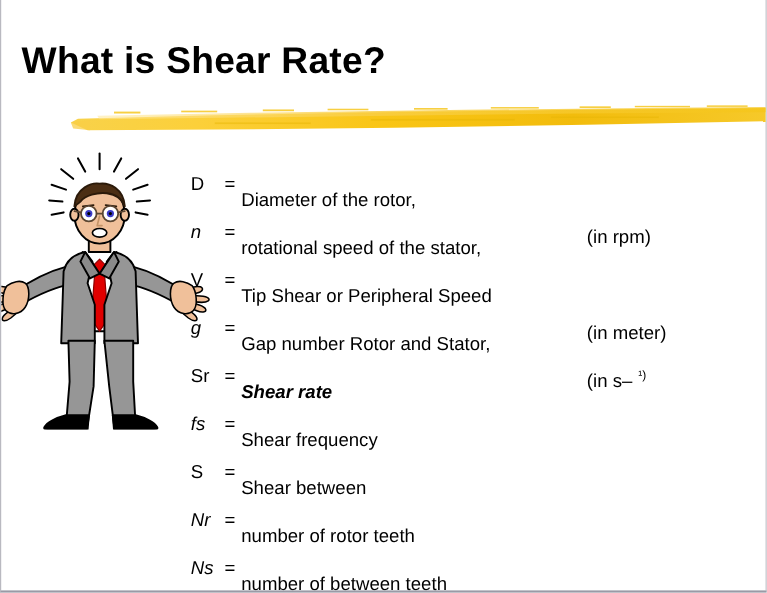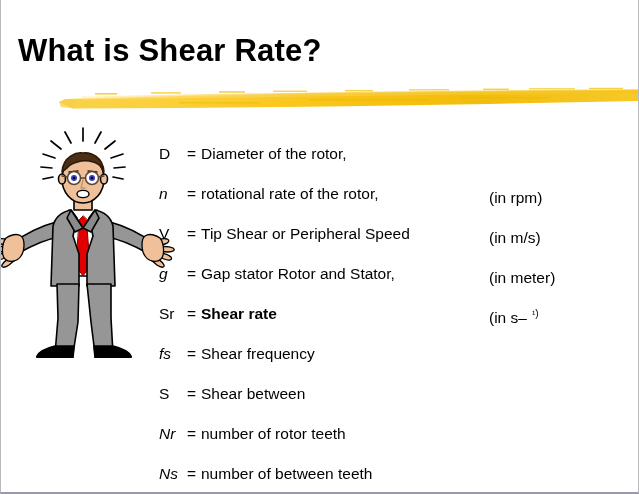--- a/index.html
+++ b/index.html
@@ -75,24 +75,24 @@
   }
   .sym.ital { font-style: italic; }
   .eq {
     position: absolute;
     left: 28px;
     top: 0px;
   }
   .desc {
     position: absolute;
     left: 42px;
-    top: 0px;
+    top: 14px;
     white-space: nowrap;
   }
-  .desc.bold { font-weight: bold; }
+  .desc.bold { font-weight: bold; font-style: italic; }
   .unit {
     position: absolute;
     left: 330px;
     top: 0px;
     white-space: nowrap;
   }
   .unit sup {
     font-size: 10px;
     vertical-align: super;
     margin-left: 5px;
@@ -238,35 +238,34 @@
 
     <div class="defrow">
       <span class="sym">D</span>
       <span class="eq">=</span>
       <span class="desc">Diameter of the rotor,</span>
     </div>
 
     <div class="defrow">
       <span class="sym ital">n</span>
       <span class="eq">=</span>
-      <span class="desc">rotational rate of the rotor,</span>
+      <span class="desc">rotational speed of the stator,</span>
       <span class="unit"><span>(in rpm)</span><sup></sup></span>
     </div>
 
     <div class="defrow">
       <span class="sym">V</span>
       <span class="eq">=</span>
       <span class="desc">Tip Shear or Peripheral Speed</span>
-      <span class="unit"><span>(in m/s)</span><sup></sup></span>
     </div>
 
     <div class="defrow">
       <span class="sym ital">g</span>
       <span class="eq">=</span>
-      <span class="desc">Gap stator Rotor and Stator,</span>
+      <span class="desc">Gap number Rotor and Stator,</span>
       <span class="unit"><span>(in meter)</span><sup></sup></span>
     </div>
 
     <div class="defrow">
       <span class="sym">Sr</span>
       <span class="eq">=</span>
       <span class="desc bold">Shear rate</span>
       <span class="unit"><span>(in s–</span><sup>¹)</sup></span>
     </div>
 

